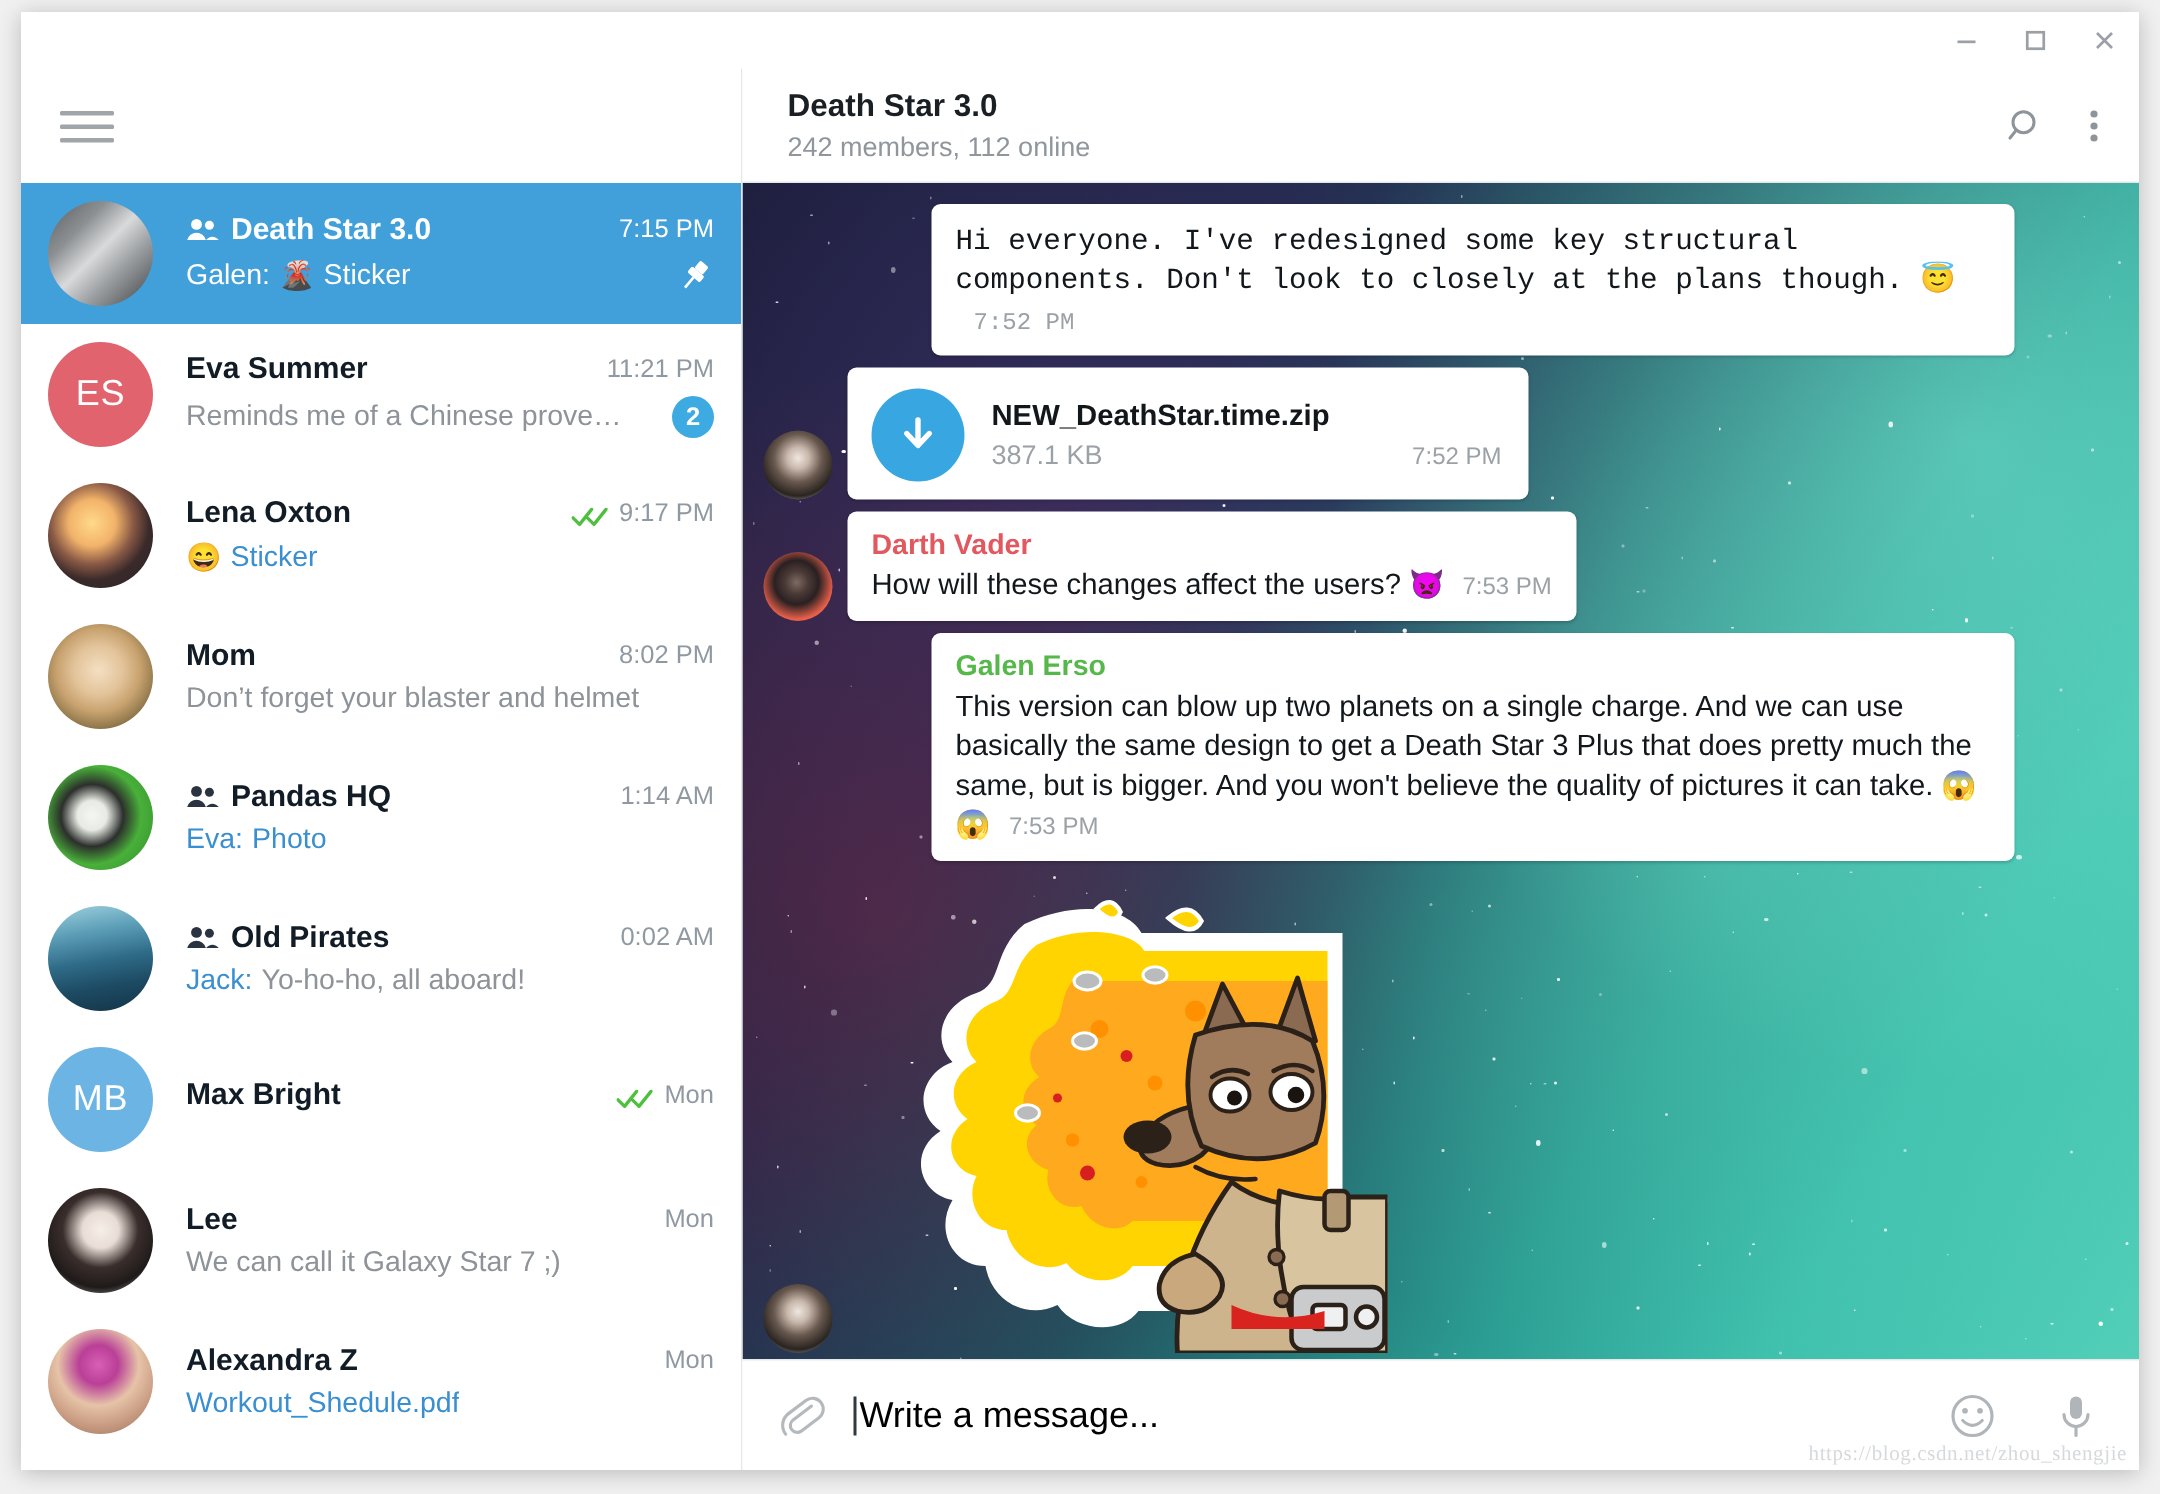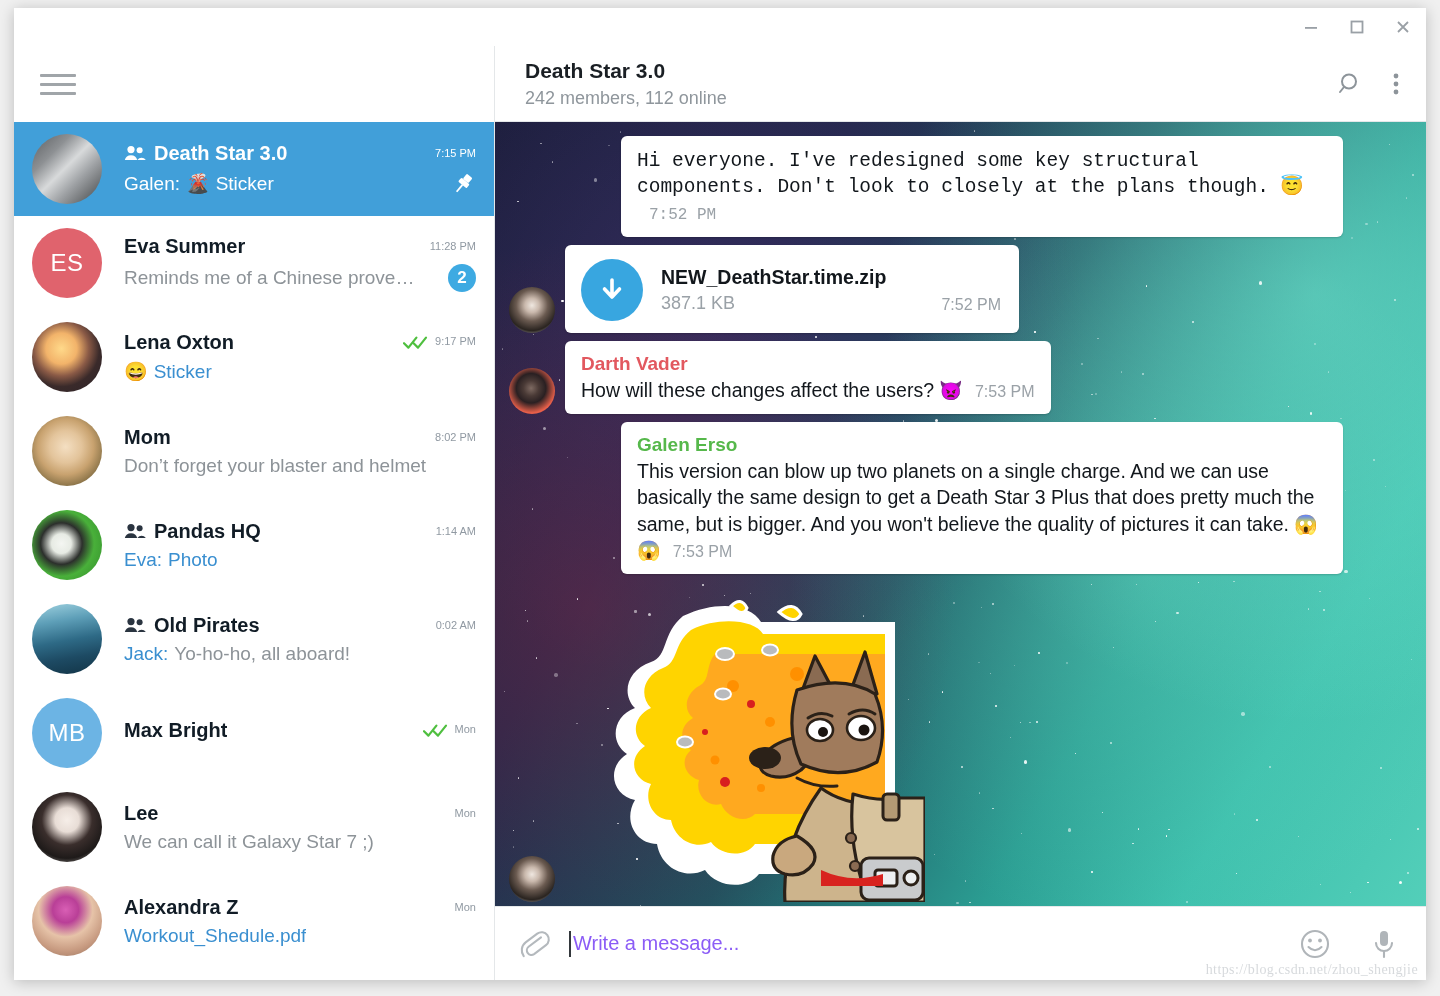--- a/index.html
+++ b/index.html
@@ -117,23 +117,23 @@
     margin-bottom: 6px;
   }
   .grp-icon { margin-right: 8px; display:flex; align-items:center; }
   .cm-name {
     font-size: 20px; font-weight: bold; color: #111c26;
     white-space: nowrap; overflow: hidden; text-overflow: ellipsis;
   }
   .chat-row.active .cm-name { color: #ffffff; }
   .cm-time {
     margin-left: auto;
-    font-size: 11px; color: #9099a2;
+    font-size: 17px; color: #9099a2;
     white-space: nowrap;
-    display: flex; align-items: flex-start; gap: 6px;
+    display: flex; align-items: flex-end; gap: 6px;
   }
   .chat-row.active .cm-time { color: #ffffff; }
   .cm-line2 {
     display: flex; align-items: center;
   }
   .cm-prev {
     font-size: 19px; color: #8d9398;
     white-space: nowrap; overflow: hidden; text-overflow: ellipsis;
     display: flex; align-items: center; gap: 6px;
   }
@@ -263,21 +263,21 @@
     box-sizing: border-box;
   }
   .composer-input {
     flex: 1;
     display: flex; align-items: center;
     margin-left: 18px;
   }
   .caret {
     width: 2px; height: 26px; background: #33383c; margin-right: 2px;
   }
-  .composer-ph { font-size: 20px; color: #8b5cf6; }
+  .composer-ph { font-size: 24px; color: #000000; }
   .composer-actions { display: flex; align-items: center; gap: 36px; }
 
   .watermark {
     position: absolute;
     right: 8px; bottom: 2px;
     font-size: 14px;
     color: rgba(120,130,140,0.30);
     font-family: "Liberation Serif", serif;
     letter-spacing: 0.4px;
     pointer-events: none;
@@ -354,21 +354,21 @@
               </div>
             </div>
             <div class="chat-row">
               <div class="avatar" style="background: rgb(224, 99, 109);">
                 <span>ES</span>
               </div>
               <div class="chat-meta">
                 <div class="cm-line1">
                   <span class="cm-name">Eva Summer</span>
                   <span class="cm-time">
-                    <span>11:28 PM</span>
+                    <span>11:21 PM</span>
                   </span>
                 </div>
                 <div class="cm-line2">
                   <span class="cm-prev">
                     <span>Reminds me of a Chinese prove…</span>
                   </span>
                   <span class="badge">2</span>
                 </div>
               </div>
             </div>

